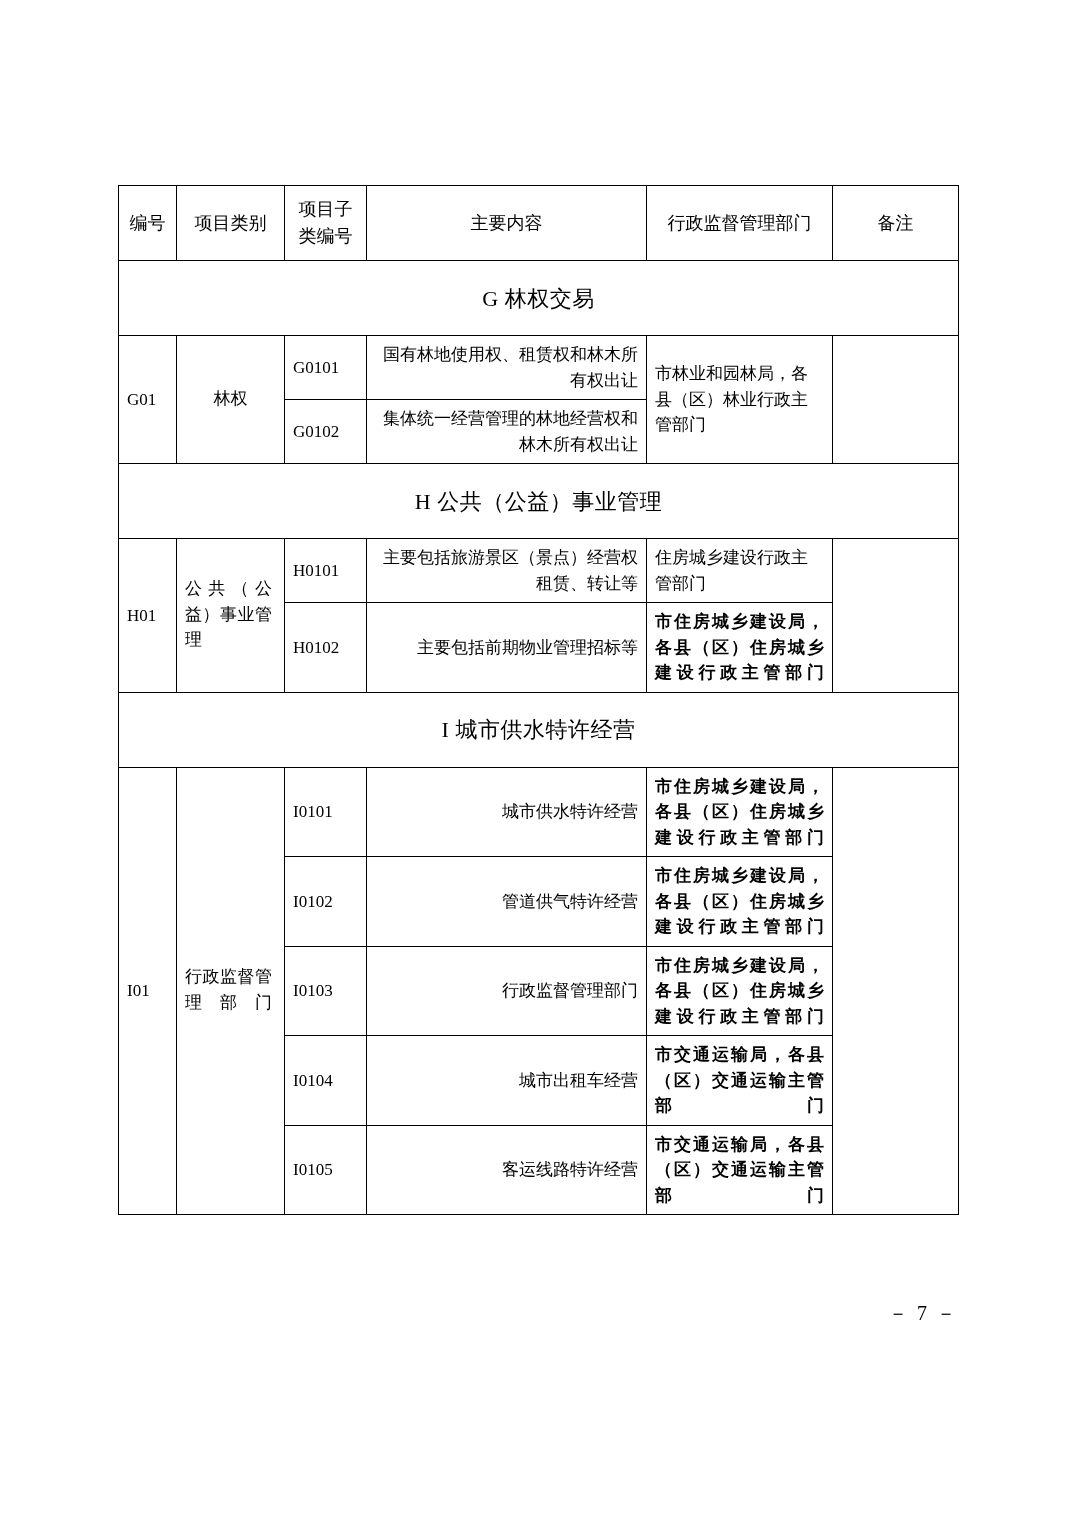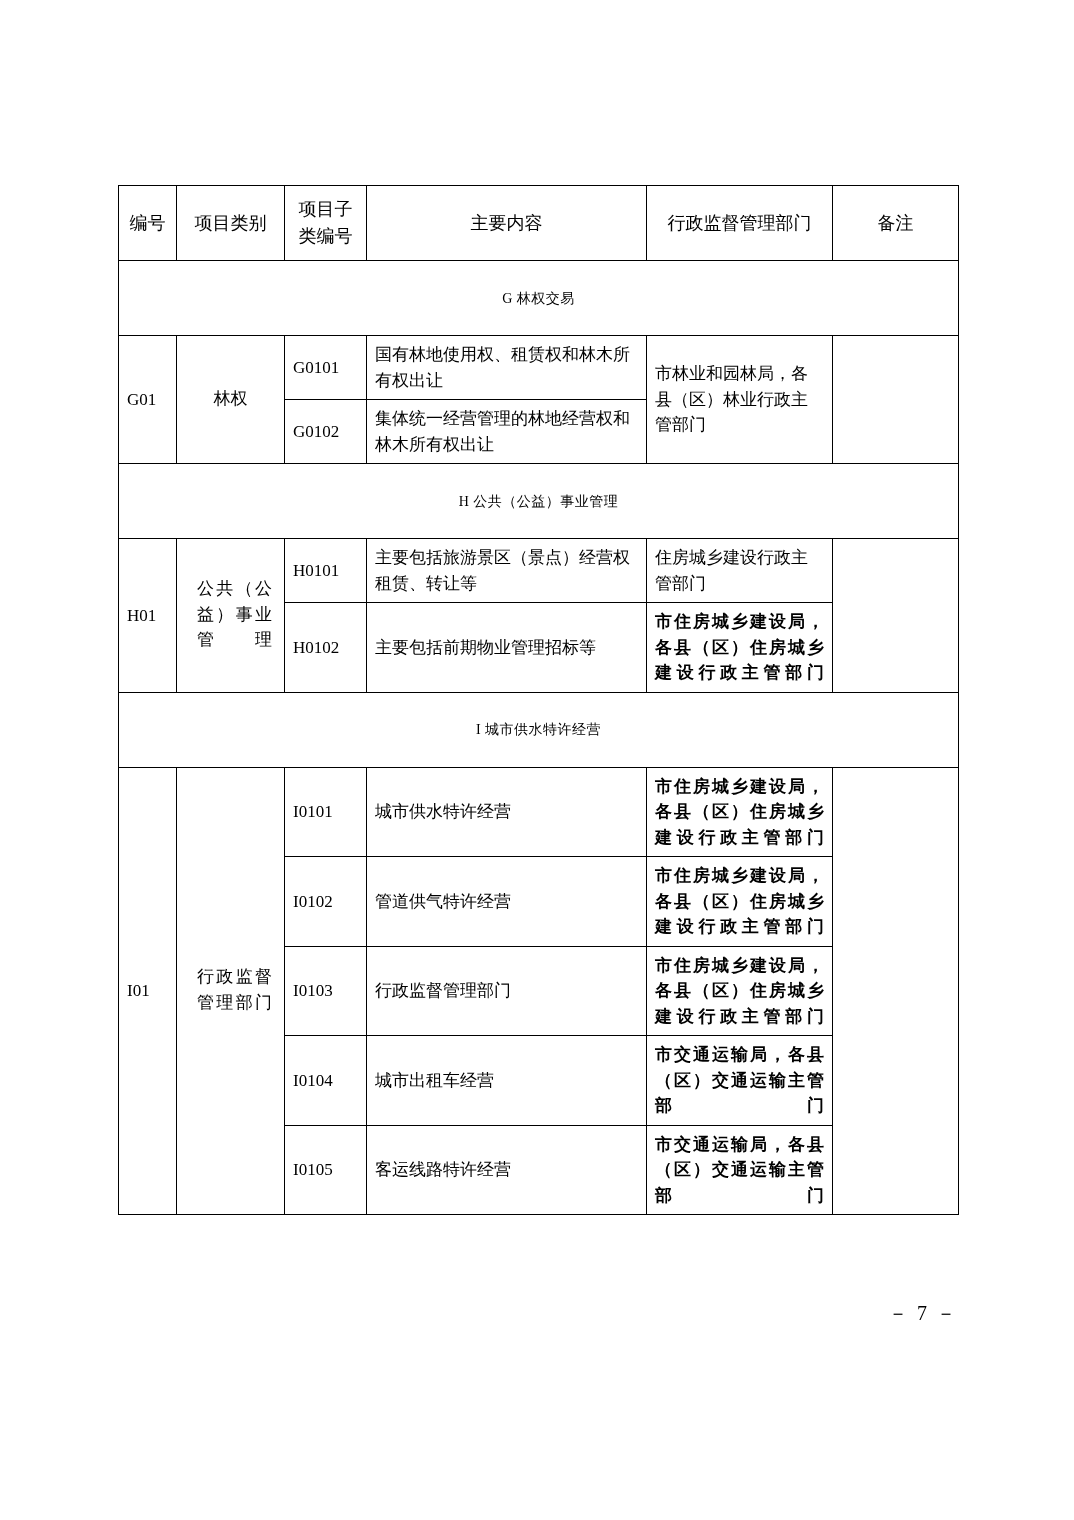--- a/index.html
+++ b/index.html
@@ -49,41 +49,41 @@
 
   .hdr td {
     text-align: center;
     font-size: 18px;
     height: 62px;
     font-weight: normal;
   }
   .section-row td {
     text-align: center;
     height: 62px;
-    font-size: 14px;
+    font-size: 22px;
     letter-spacing: 0.5px;
   }
   .code-cell {
     text-align: left;
     font-size: 18px;
   }
   .cat-cell {
     text-align: center;
     font-size: 18px;
     line-height: 1.6;
     font-family: Liberation Mono, monospace;
   }
   .cat-cell.justify {
     text-align: justify;
     text-align-last: justify;
-    padding-left: 20px;
+    padding-left: 8px;
     padding-right: 12px;
   }
   .content-cell {
-    text-align: left;
+    text-align: right;
     line-height: 1.5;
     font-size: 18px;
   }
   .dept-cell {
     text-align: left;
     line-height: 1.5;
     font-size: 18px;
   }
   .dept-cell.just {
     text-align: justify;

